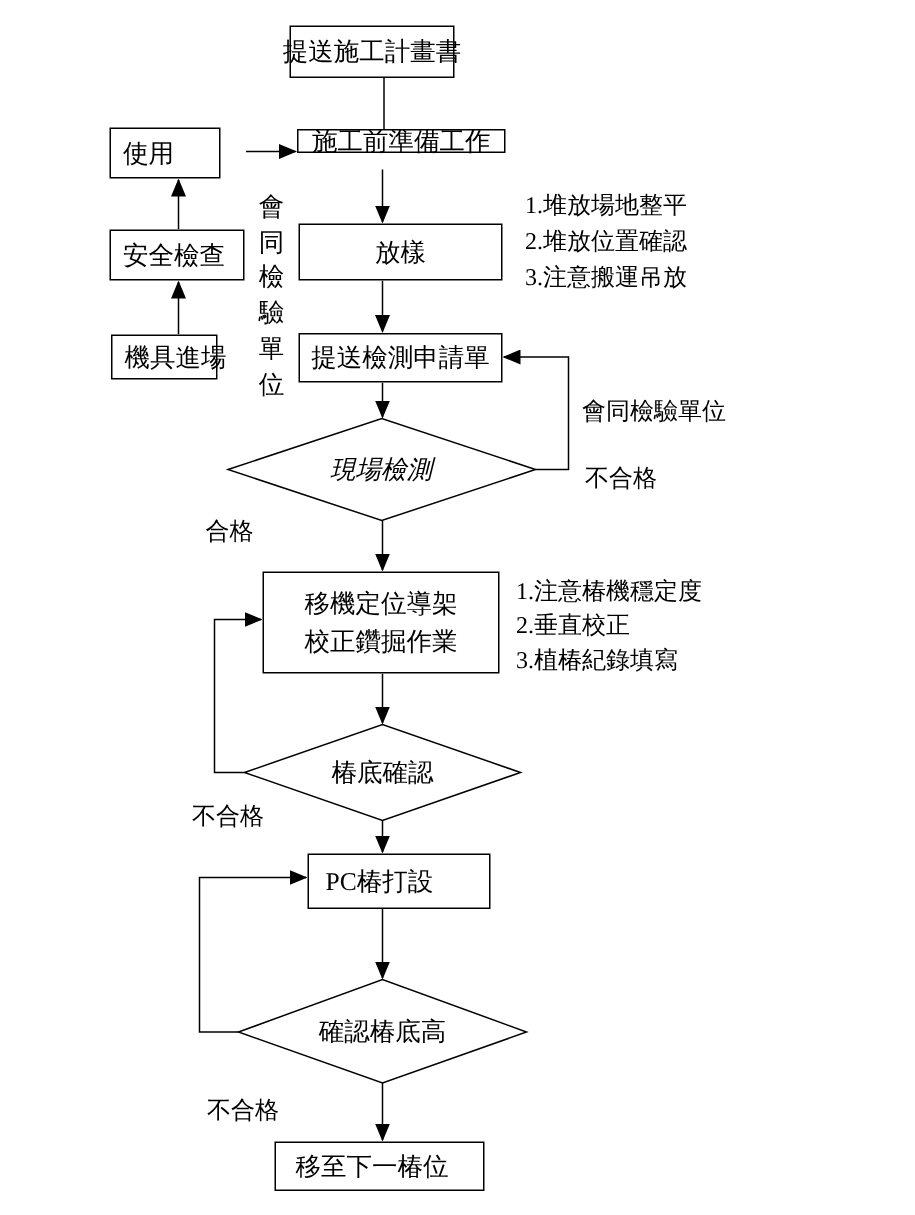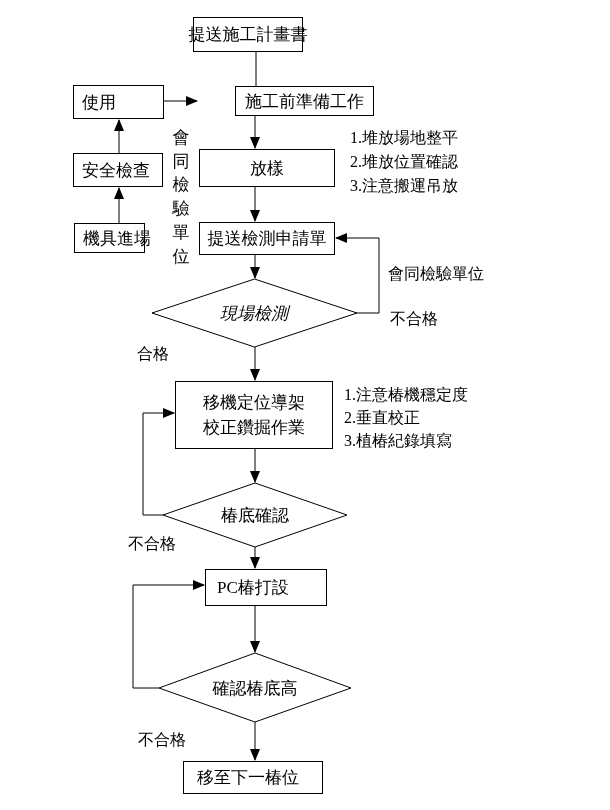--- a/index.html
+++ b/index.html
@@ -58,23 +58,23 @@
     <polyline points="163,515 143,515 143,413 174,413" fill="none" stroke="#000" stroke-width="1" marker-end="url(#arrow)"></polyline>
     <line x1="255" y1="449" x2="255" y2="482" stroke="#000" stroke-width="1" marker-end="url(#arrow)"></line>
     <line x1="255" y1="547" x2="255" y2="568" stroke="#000" stroke-width="1" marker-end="url(#arrow)"></line>
     <polyline points="159,688 133,688 133,585 204,585" fill="none" stroke="#000" stroke-width="1" marker-end="url(#arrow)"></polyline>
     <line x1="255" y1="606" x2="255" y2="652" stroke="#000" stroke-width="1" marker-end="url(#arrow)"></line>
     <line x1="255" y1="722" x2="255" y2="760" stroke="#000" stroke-width="1" marker-end="url(#arrow)"></line>
   </svg>
 
   <div class="node" style="left:193px; top:17px; width:110px; height:35px;">提送施工計畫書</div>
 
-  <div class="node" style="left:198px; top:86px; width:139px; height:30px;margin-left:37px;">施工前準備工作</div>
+  <div class="node" style="left:198px; top:86px; width:139px; height:16px;">施工前準備工作</div>
 
-  <div class="node leftpad" style="left:73px; top:85px; width:91px; height:34px; padding-left:8px;font-family:Liberation Mono, monospace;">使用</div>
+  <div class="node leftpad" style="left:73px; top:85px; width:74px; height:34px; padding-left:8px;font-family:Liberation Mono, monospace;">使用</div>
 
   <div class="node leftpad" style="left:73px; top:153px; width:90px; height:34px; padding-left:8px;">安全檢查</div>
 
   <div class="node leftpad" style="left:74px; top:223px; width:71px; height:30px; padding-left:8px;">機具進場</div>
 
   <div class="node" style="left:199px; top:149px; width:136px; height:38px;">放樣</div>
 
   <div class="node" style="left:199px; top:222px; width:136px; height:33px;">提送檢測申請單</div>
 
   <div class="node leftpad" style="left:205px; top:569px; width:122px; height:37px; padding-left:11px;">PC椿打設</div>

